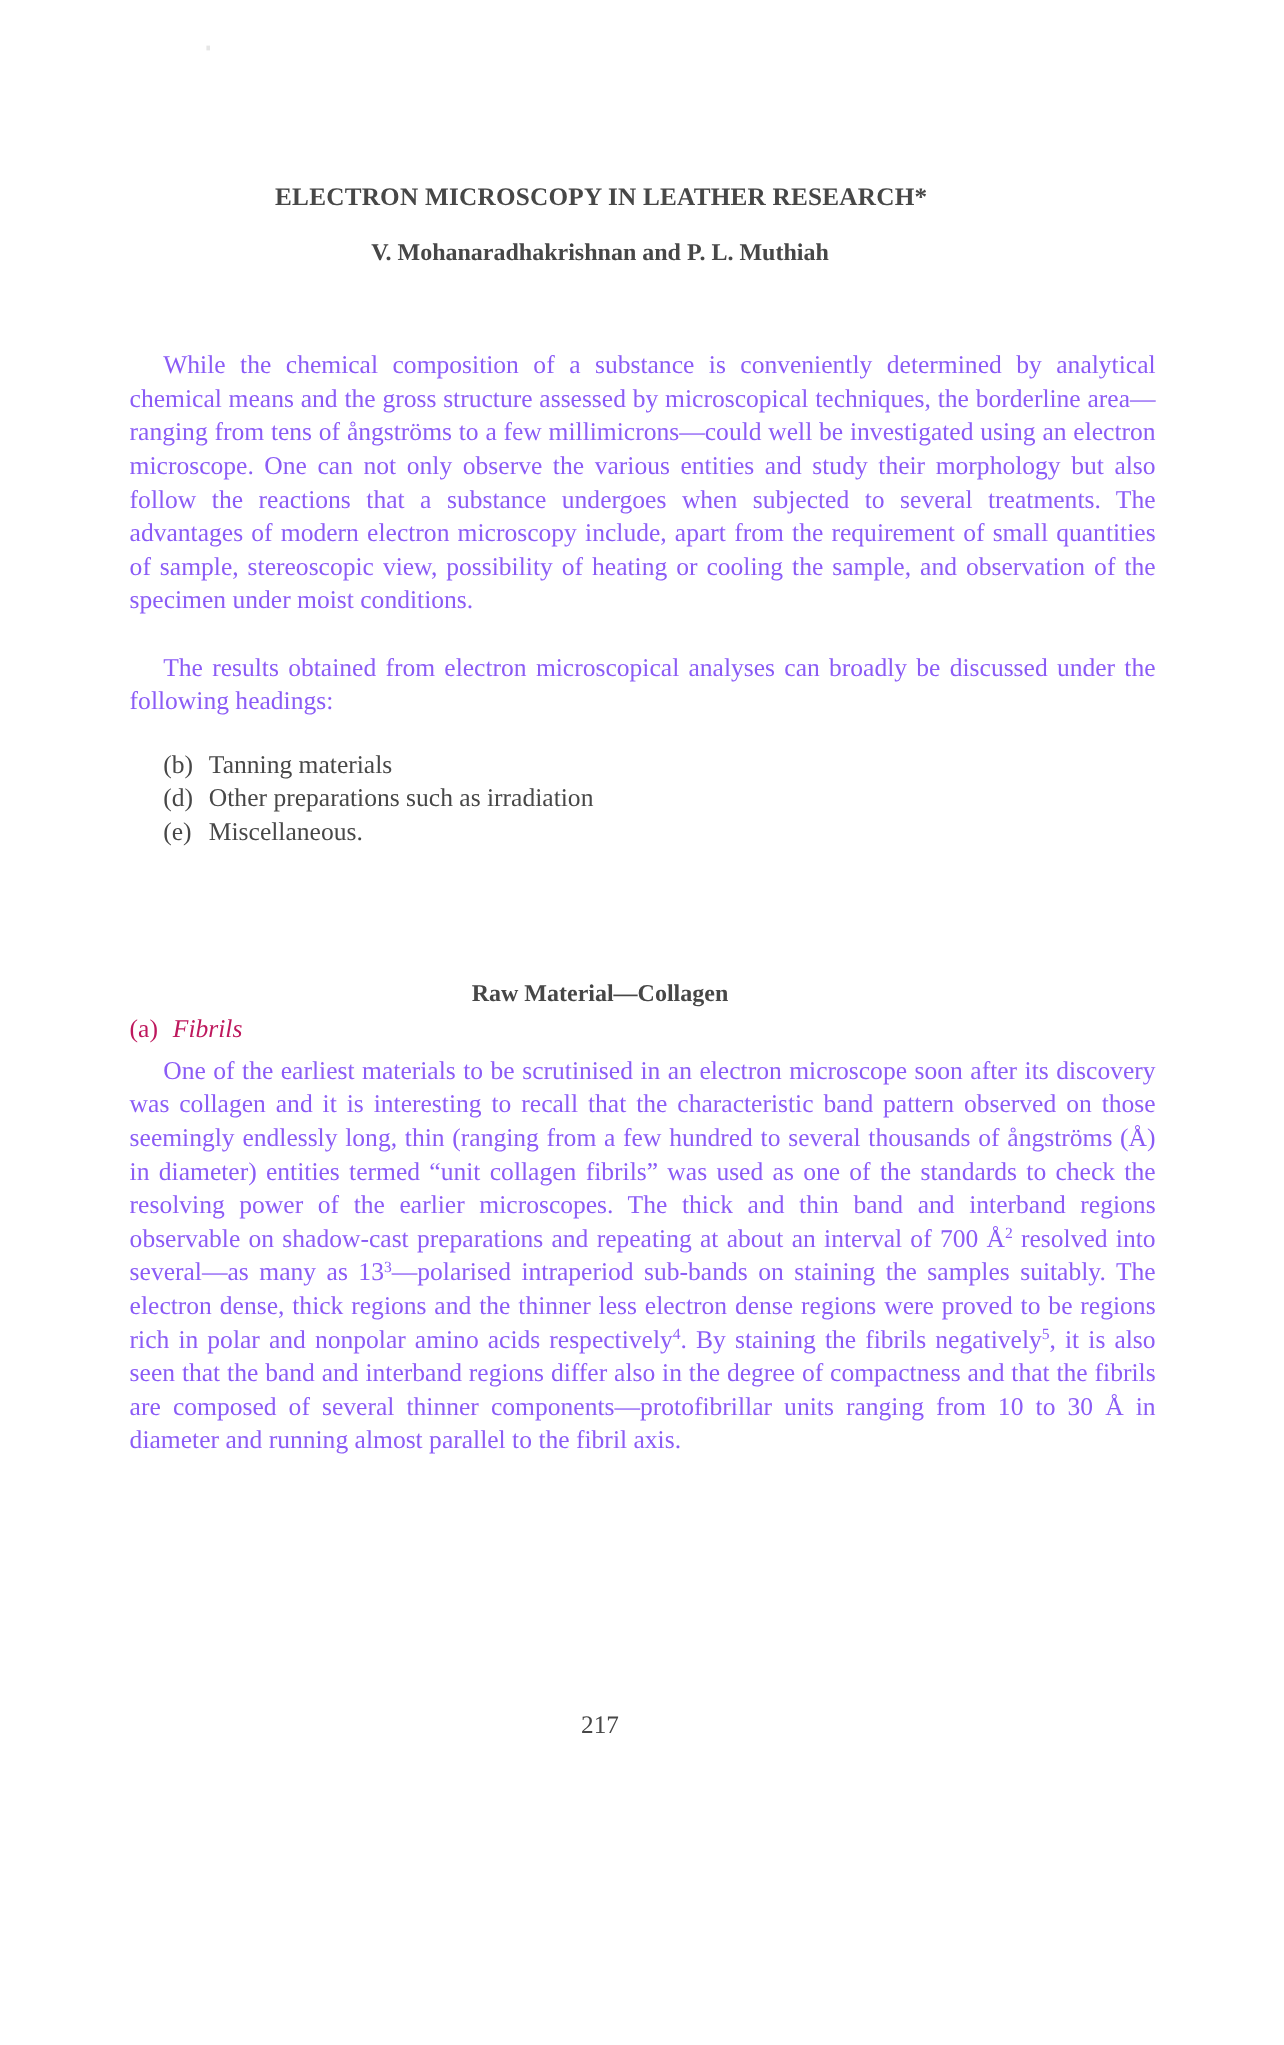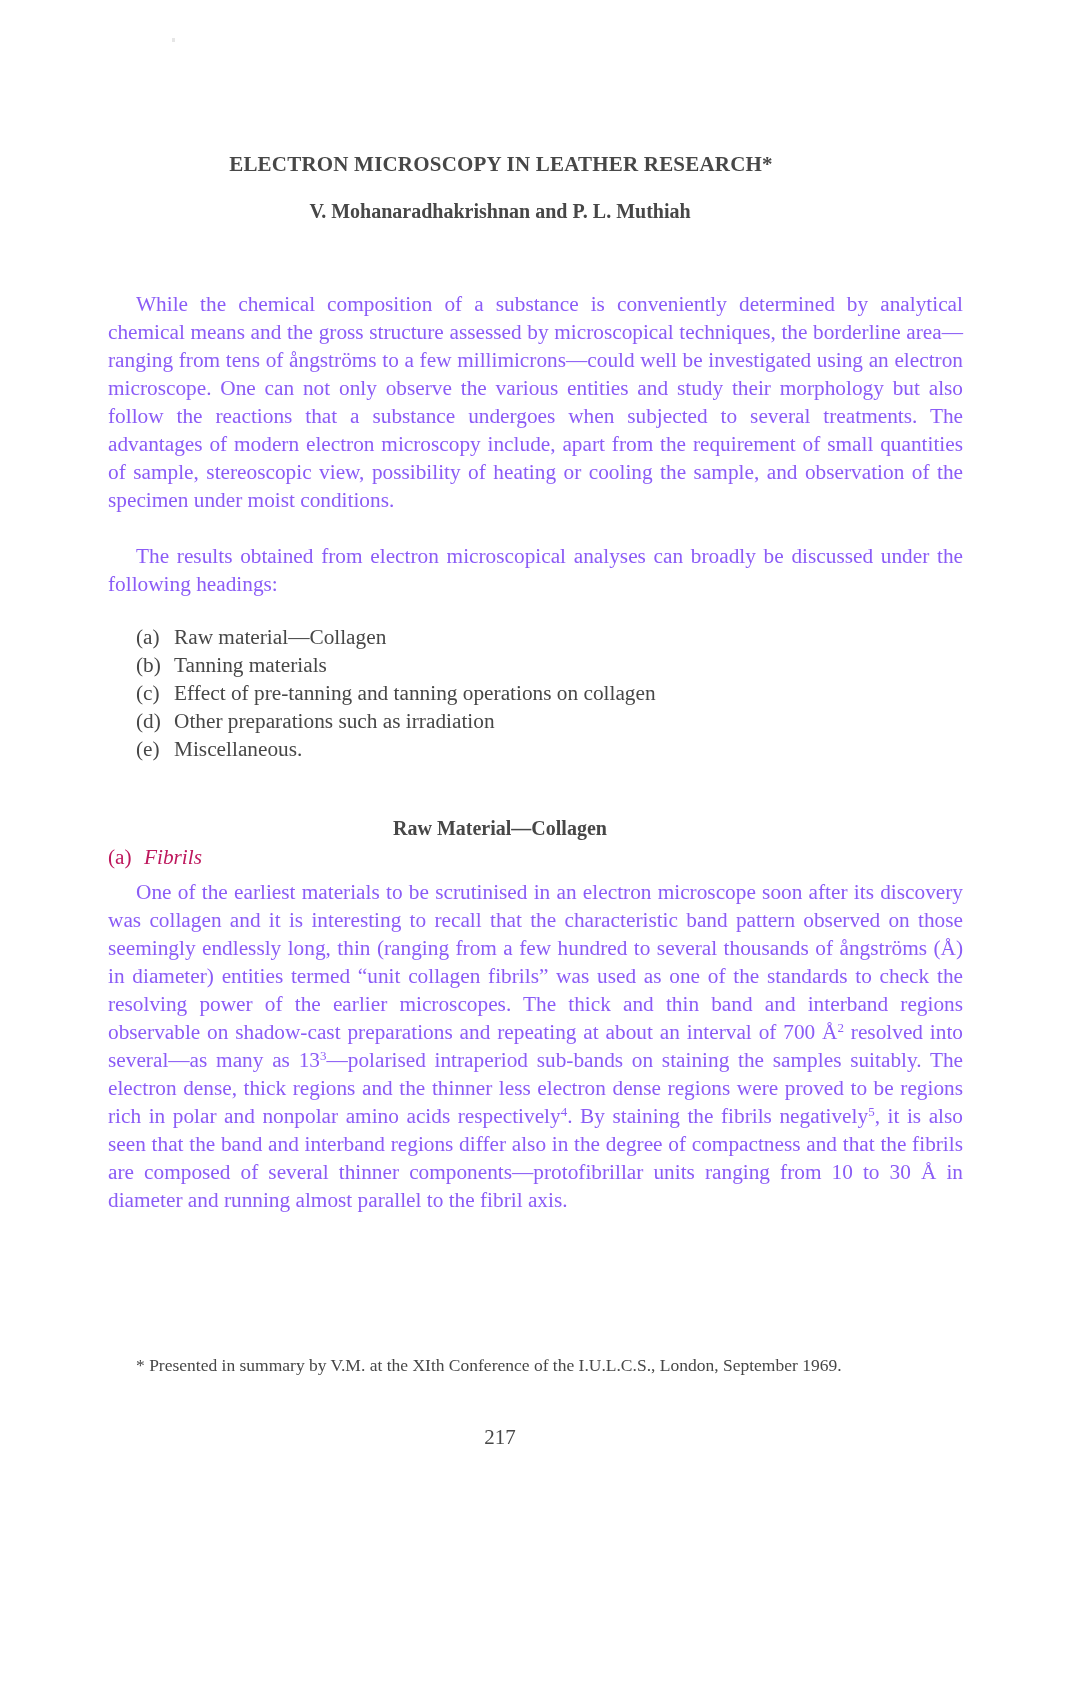--- a/index.html
+++ b/index.html
@@ -135,30 +135,27 @@
   <p class="authors">V. Mohanaradhakrishnan and P. L. Muthiah</p>
 
   <div class="column" id="intro">
     <p class="para">While the chemical composition of a substance is conveniently determined by analytical chemical means and the gross structure assessed by microscopical techniques, the borderline area—ranging from tens of ångströms to a few millimicrons—could well be investigated using an electron microscope. One can not only observe the various entities and study their morphology but also follow the reactions that a substance undergoes when subjected to several treatments. The advantages of modern electron microscopy include, apart from the require­ment of small quantities of sample, stereoscopic view, possibility of heating or cooling the sample, and observation of the specimen under moist conditions.</p>
   </div>
   <div class="column" id="results">
     <p class="para">The results obtained from electron microscopical analyses can broadly be discussed under the following headings:</p>
   </div>
 
   <ul class="list">
-    <li><span class="marker">(a)</span><span>Raw material—Collagen</span></li>
     <li><span class="marker">(b)</span><span>Tanning materials</span></li>
-    <li><span class="marker">(c)</span><span>Effect of pre-tanning and tanning operations on collagen</span></li>
     <li><span class="marker">(d)</span><span>Other preparations such as irradiation</span></li>
     <li><span class="marker">(e)</span><span>Miscellaneous.</span></li>
   </ul>
 
   <h2 class="section-heading">Raw Material—Collagen</h2>
   <h3 class="subheading"><span class="marker">(a)</span><em>Fibrils</em></h3>
 
   <div class="column" id="fibrils">
     <p class="para"><span>One of the earliest materials to be scrutinised in an electron microscope soon after its discovery was collagen and it is interesting to recall that the character­istic band pattern observed on those seemingly endlessly long, thin (ranging from a few hundred to several thousands of ångströms (Å) in diameter) entities termed “unit collagen fibrils” was used as one of the standards to check the resolving power of the earlier microscopes. The thick and thin band and inter­band regions observable on shadow-cast preparations and repeating at about an interval of 700 Å</span><sup>2</sup><span> resolved into several—as many as 13</span><sup>3</sup><span>—polarised intra­period sub-bands on staining the samples suitably. The electron dense, thick regions and the thinner less electron dense regions were proved to be regions rich in polar and nonpolar amino acids respectively</span><sup>4</sup><span>. By staining the fibrils negatively</span><sup>5</sup><span>, it is also seen that the band and interband regions differ also in the degree of compactness and that the fibrils are composed of several thinner components—protofibrillar units ranging from 10 to 30 Å in diameter and run­ning almost parallel to the fibril axis.</span></p>
   </div>
 
-  <p class="footnote">* Presented in summary by V.M. at the XIth Conference of the I.U.L.C.S., London, September 1969.</p>
 
   <p class="page-number">217</p>
 </div>
 
 </body></html>

